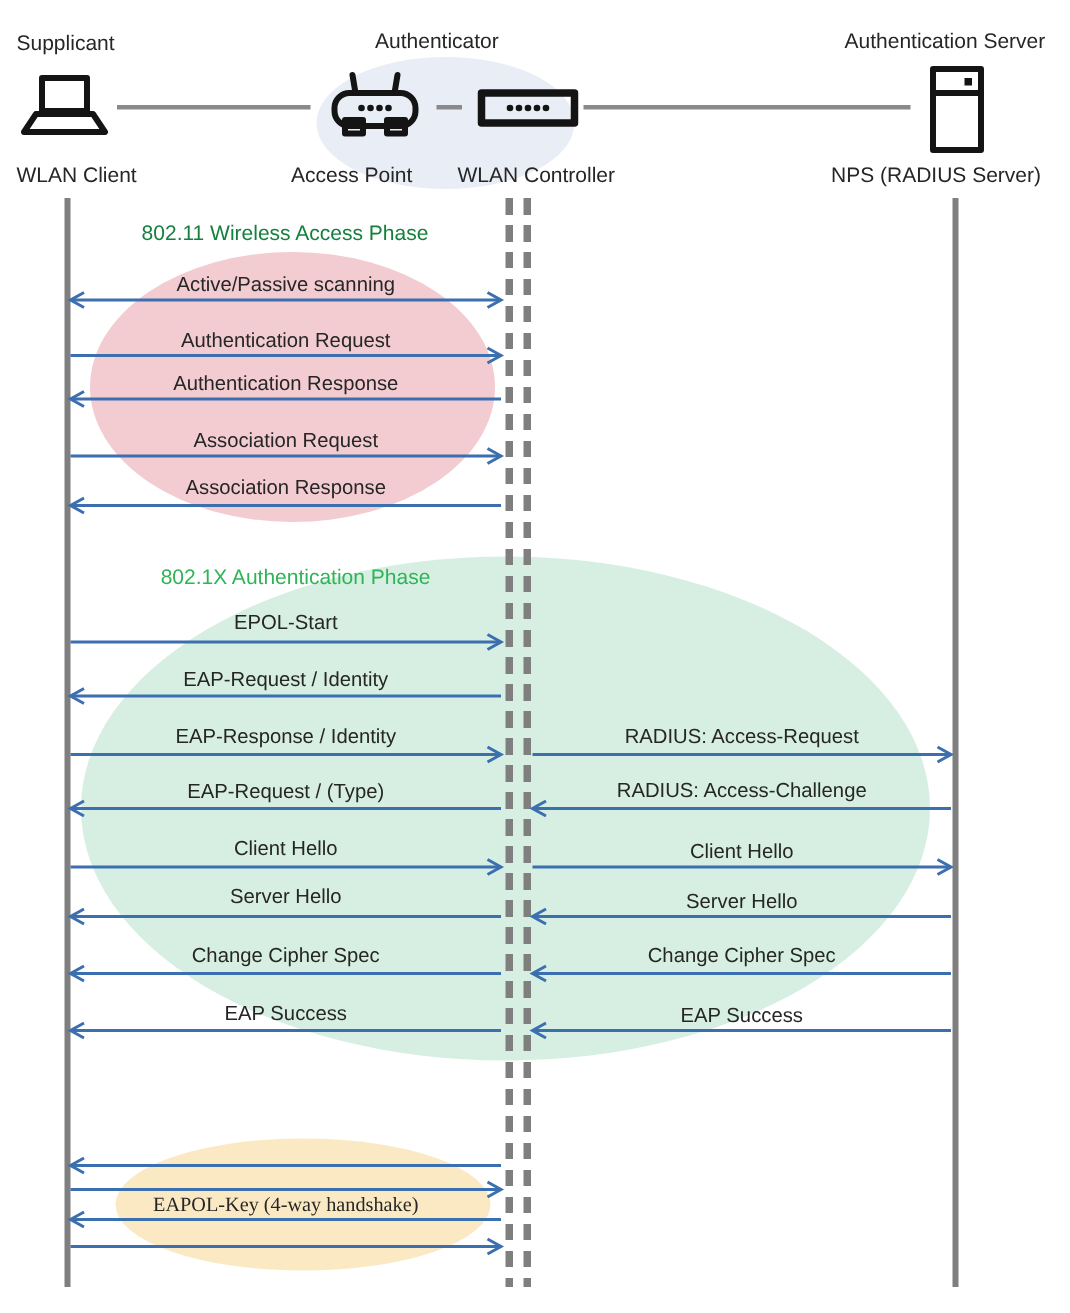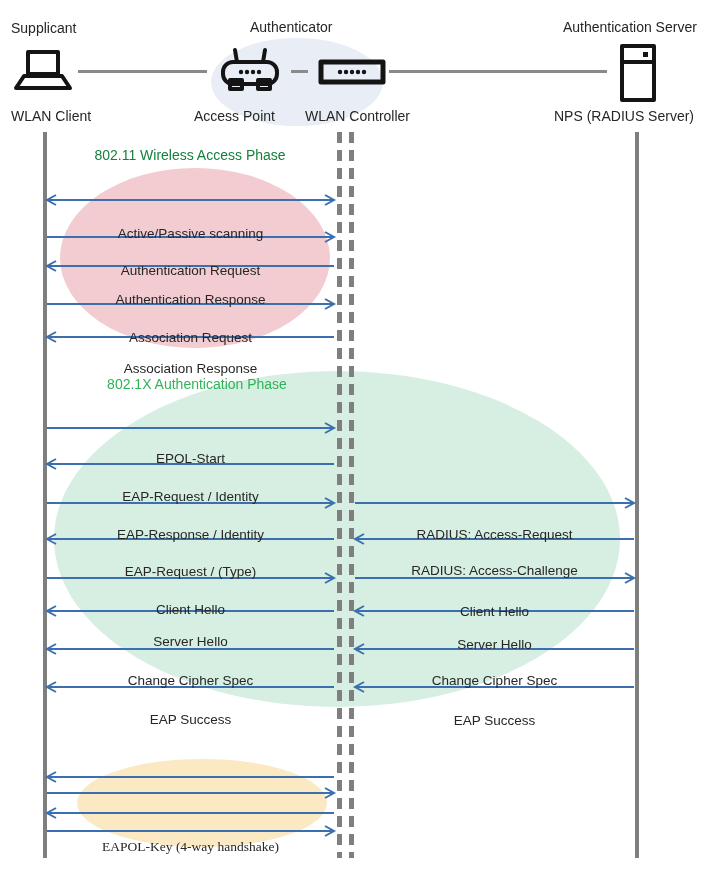--- a/index.html
+++ b/index.html
@@ -17,21 +17,21 @@
   .lifeline{position:absolute;top:132px;height:726px;width:4px;background:var(--lifeline);}
   .lifeline.dashed{width:5px;background:repeating-linear-gradient(to bottom,var(--lifeline) 0 11px,transparent 11px 18px);}
   .ellipse{position:absolute;border-radius:50%;}
   .e0{left:60px;top:168px;width:270px;height:180px;}
   .e1{left:54px;top:371px;width:566px;height:336px;}
   .e2{left:77px;top:759px;width:250px;height:88px;}
   .phase-title{position:absolute;font-size:14px;text-align:center;white-space:pre-line;line-height:19px;}
   .t0{left:45px;width:290px;top:146px;}
   .t1{left:47px;width:300px;top:375px;}
   .t2{left:45px;width:290px;top:722px;}
-  .msg-label{position:absolute;font-size:13.5px;text-align:center;white-space:nowrap;margin-top:44px;}
+  .msg-label{position:absolute;font-size:13.5px;text-align:center;white-space:nowrap;}
   svg.arrows{position:absolute;left:0;top:0;pointer-events:none;}
   svg.arrows line,svg.arrows polyline{stroke:var(--arrow);stroke-width:2;fill:none;}
   svg.icon{position:absolute;}
   .icon .st{stroke:var(--icon);fill:none;stroke-width:4;stroke-linecap:round;stroke-linejoin:round;}
   .icon .st5{stroke:var(--icon);fill:none;stroke-width:5;stroke-linejoin:round;}
   .icon .fl{fill:var(--icon);stroke:none;}
 </style>
 </head>
 <body>
 

